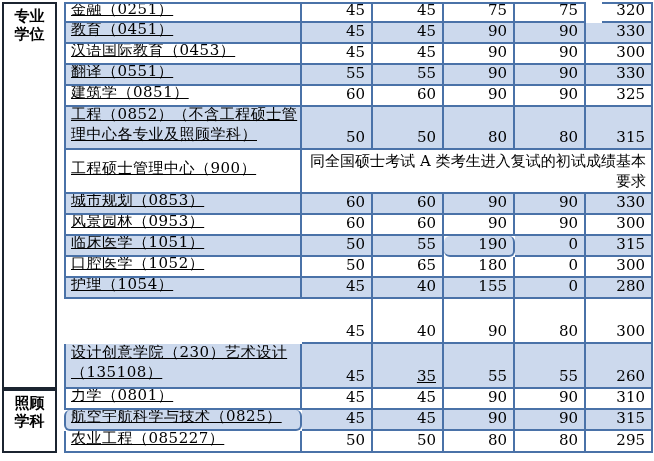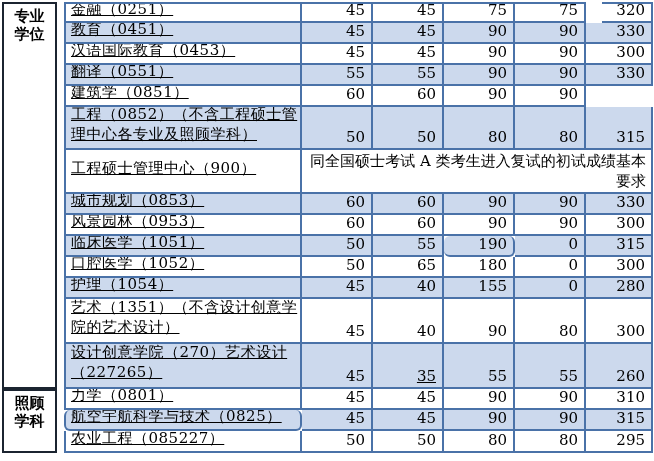--- a/index.html
+++ b/index.html
@@ -112,20 +112,21 @@
       <div class="cell num shaded" style="grid-area: 4 / 6;">90</div>
       <div class="cell num shaded" style="grid-area: 4 / 7;">90</div>
       <div class="cell num shaded" style="grid-area: 4 / 8;">330</div>
       <div class="cell name" style="grid-area: 5 / 3;">
         <span>建筑学（0851）</span>
       </div>
       <div class="cell num" style="grid-area: 5 / 4;">60</div>
       <div class="cell num" style="grid-area: 5 / 5;">60</div>
       <div class="cell num" style="grid-area: 5 / 6;">90</div>
       <div class="cell num" style="grid-area: 5 / 7;">90</div>
+      <div class="cell num" style="grid-area: 5 / 8;">325</div>
       <div class="cell name shaded" style="grid-area: 6 / 3;">
         <span>工程（0852）（不含工程硕士管理中心各专业及照顾学科）</span>
       </div>
       <div class="cell num shaded" style="grid-area: 6 / 4;">50</div>
       <div class="cell num shaded" style="grid-area: 6 / 5;">50</div>
       <div class="cell num shaded" style="grid-area: 6 / 6;">80</div>
       <div class="cell num shaded" style="grid-area: 6 / 7;">80</div>
       <div class="cell num shaded" style="grid-area: 6 / 8;">315</div>
       <div class="cell name" style="grid-area: 7 / 3;">
         <span>工程硕士管理中心（900）</span>
@@ -164,30 +165,27 @@
       <div class="cell num" style="grid-area: 11 / 7;">0</div>
       <div class="cell num" style="grid-area: 11 / 8;">300</div>
       <div class="cell name shaded" style="grid-area: 12 / 3;">
         <span>护理（1054）</span>
       </div>
       <div class="cell num shaded" style="grid-area: 12 / 4;">45</div>
       <div class="cell num shaded" style="grid-area: 12 / 5;">40</div>
       <div class="cell num shaded" style="grid-area: 12 / 6;">155</div>
       <div class="cell num shaded" style="grid-area: 12 / 7;">0</div>
       <div class="cell num shaded" style="grid-area: 12 / 8; padding-left: 12px;">280</div>
-      <div class="cell name" style="grid-area: 13 / 3;">
-        <span>艺术（1351）（不含设计创意学院的艺术设计）</span>
-      </div>
       <div class="cell num" style="grid-area: 13 / 4;">45</div>
       <div class="cell num" style="grid-area: 13 / 5;">40</div>
       <div class="cell num" style="grid-area: 13 / 6;">90</div>
       <div class="cell num" style="grid-area: 13 / 7;">80</div>
       <div class="cell num" style="grid-area: 13 / 8;">300</div>
       <div class="cell name shaded" style="grid-area: 14 / 3;">
-        <span>设计创意学院（270）艺术设计（227265）</span>
+        <span>设计创意学院（230）艺术设计（135108）</span>
       </div>
       <div class="cell num shaded" style="grid-area: 14 / 4;">45</div>
       <div class="cell num shaded" style="grid-area: 14 / 5; text-decoration: underline;">35</div>
       <div class="cell num shaded" style="grid-area: 14 / 6;">55</div>
       <div class="cell num shaded" style="grid-area: 14 / 7;">55</div>
       <div class="cell num shaded" style="grid-area: 14 / 8;">260</div>
       <div class="cell name" style="grid-area: 15 / 3;">
         <span>力学（0801）</span>
       </div>
       <div class="cell num" style="grid-area: 15 / 4;">45</div>

